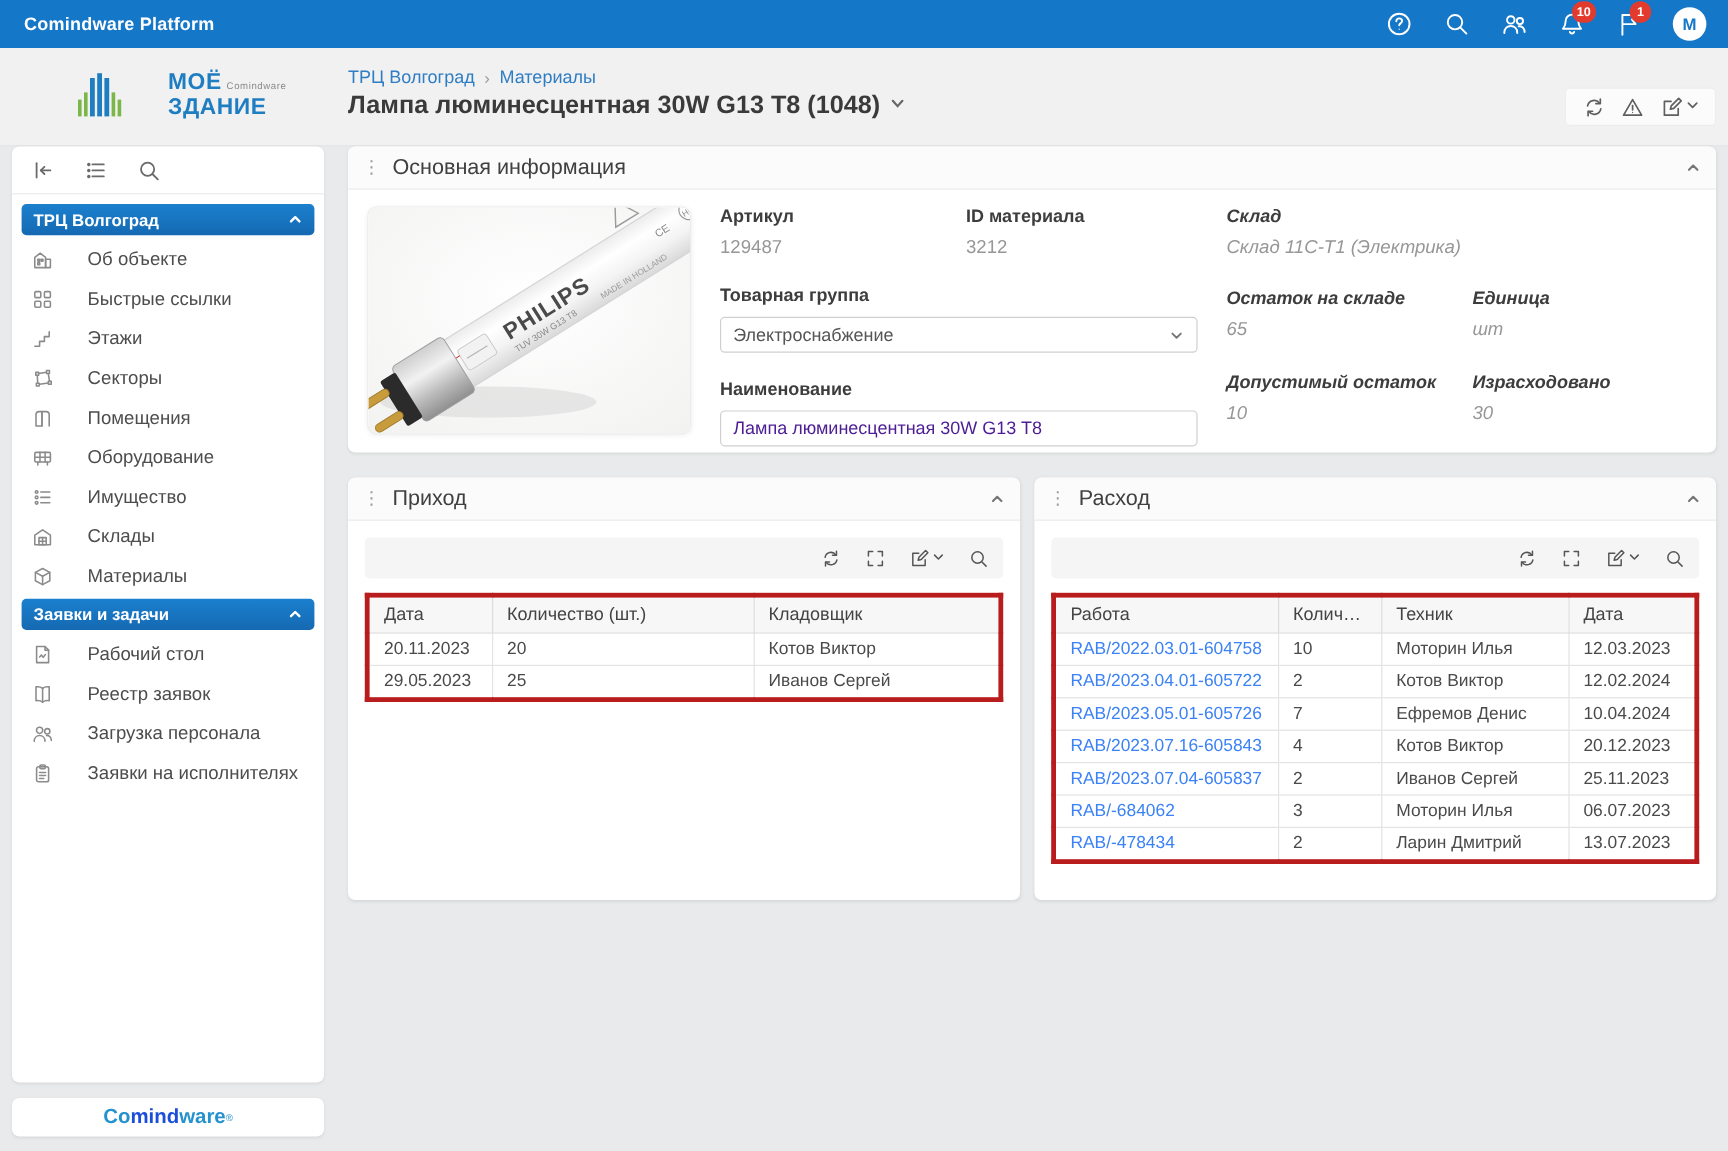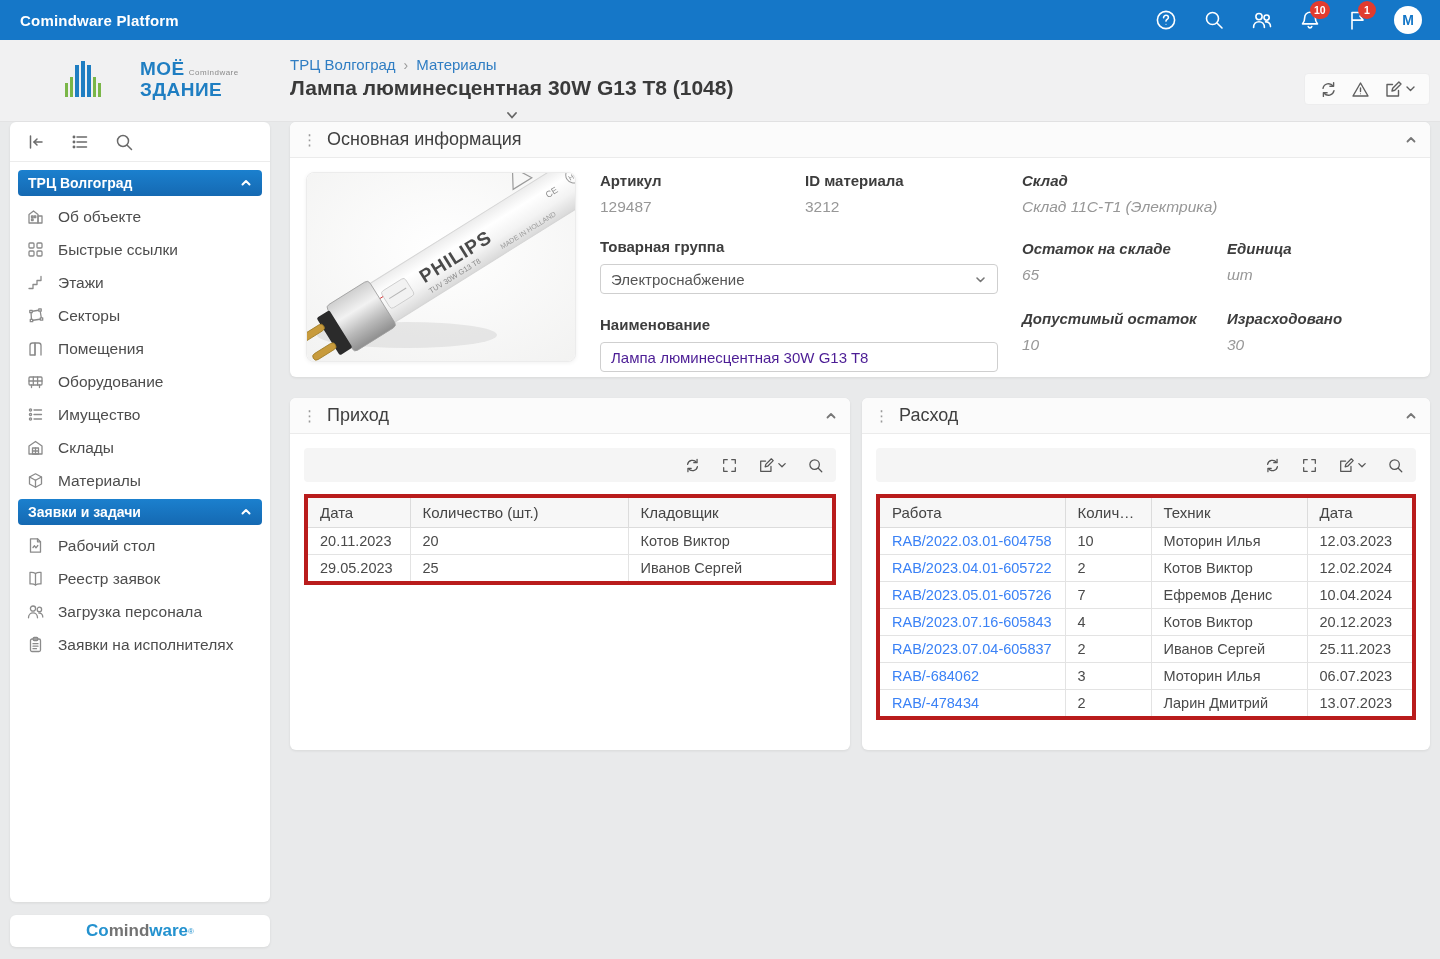--- a/index.html
+++ b/index.html
@@ -27,48 +27,48 @@
   .logo-bars { width:44px; height:44px; }
   .logo-text { line-height:1; padding-top:2px;margin-left:24px; }
   .logo-l1 { font-size:19px; font-weight:bold; color:#1f7ec2; letter-spacing:.5px; }
   .logo-suffix { font-size:8px; color:#8a8a8a; margin-left:4px; font-weight:normal; }
   .logo-l2 { font-size:19px; font-weight:bold; color:#1f7ec2; letter-spacing:.5px; margin-top:2px; }
 
   
   .breadcrumb { position:absolute; top:56px; left:290px; font-size:15px; display:flex; align-items:center; gap:8px; }
   .breadcrumb a { color:#2f7dc3; text-decoration:none; cursor:pointer; }
   .crumb-sep { color:#9a9a9a; font-size:14px; }
-  .title-row { position:absolute; top:76px; left:290px; display:flex; align-items:center; gap:8px;flex-direction:column; }
+  .title-row { position:absolute; top:76px; left:290px; display:flex; align-items:center; gap:8px; }
   .page-title { font-size:21px; color:#3a3a3a; }
   .title-chevron svg { width:14px; height:14px; stroke:#666; fill:none; stroke-width:1.8; stroke-linecap:round; }
 
   .title-toolbar { position:absolute; top:73px; right:10px; width:126px; height:32px; background:#fbfbfb;
                    border:1px solid #ededee; border-radius:4px; display:flex; align-items:center; justify-content:space-evenly; }
   .tt-btn { display:flex; align-items:center; cursor:pointer; }
   .tt-btn svg { width:19px; height:19px; stroke:#5f5f5f; fill:none; stroke-width:1.4; stroke-linecap:round; stroke-linejoin:round; }
   .tt-chev svg { width:11px; height:11px; margin-left:2px; }
 
   
   .sidebar-card { position:absolute; left:10px; top:122px; width:260px; height:780px; background:#fff; border-radius:6px;
                   box-shadow:0 1px 3px rgba(0,0,0,.08); }
   .sidebar-toolbar { height:40px; border-bottom:1px solid #ececec; display:flex; align-items:center; gap:24px; padding:0 16px; }
   .sb-tool { cursor:pointer; display:flex; }
   .sb-tool svg { width:20px; height:20px; stroke:#6a6a6a; fill:none; stroke-width:1.5; stroke-linecap:round; stroke-linejoin:round; }
   .nav { padding:6px 8px; }
   .nav-section-header { height:26px; margin:2px 0 4px; border-radius:4px; padding:0 10px;
         background:linear-gradient(#1b80ce,#1569b2); color:#fff; font-size:14px; font-weight:bold;
         display:flex; align-items:center; justify-content:space-between; cursor:pointer; }
   .nav-section-header svg { width:12px; height:12px; stroke:#fff; fill:none; stroke-width:2; stroke-linecap:round; stroke-linejoin:round; }
-  .nav-item { height:33px; display:flex; align-items:center; gap:13px; padding:0 8px; font-size:15.5px; color:#4d4d4d; cursor:pointer; border-radius:4px; }
+  .nav-item { height:33px; display:flex; align-items:center; gap:28px; padding:0 8px; font-size:15.5px; color:#4d4d4d; cursor:pointer; border-radius:4px; }
   .nav-item svg { width:19px; height:19px; stroke:#8b8b8b; fill:none; stroke-width:1.3; stroke-linecap:round; stroke-linejoin:round; flex:none; }
 
   .footer-card { position:absolute; left:10px; top:915px; width:260px; height:32px; background:#fff; border-radius:6px;
                  box-shadow:0 1px 3px rgba(0,0,0,.08); display:flex; align-items:center; justify-content:center;
                  font-size:17px; font-weight:bold; }
-  .fw-blue { color:#2492cf; } .fw-orange { color:#737373; }
+  .fw-blue { color:#2492cf; } .fw-orange { color:#1d4ed8; }
   .fw-reg { font-size:8px; color:#2492cf; vertical-align:super; font-weight:normal; }
 
   
   .panel { position:absolute; background:#fff; border-radius:6px; box-shadow:0 1px 3px rgba(0,0,0,.08); overflow:hidden; }
   .panel-header { height:36px; background:#fbfbfb; border-bottom:1px solid #ebebeb; display:flex; align-items:center; padding:0 12px; gap:10px; }
   .drag-handle { color:#9a9a9a; font-size:15px; cursor:grab; line-height:1; }
   .panel-title { font-size:18px; color:#404040; flex:1; }
   .collapse-btn { cursor:pointer; display:flex; }
   .collapse-btn svg { width:14px; height:14px; stroke:#777; fill:none; stroke-width:1.8; stroke-linecap:round; stroke-linejoin:round; }
 

